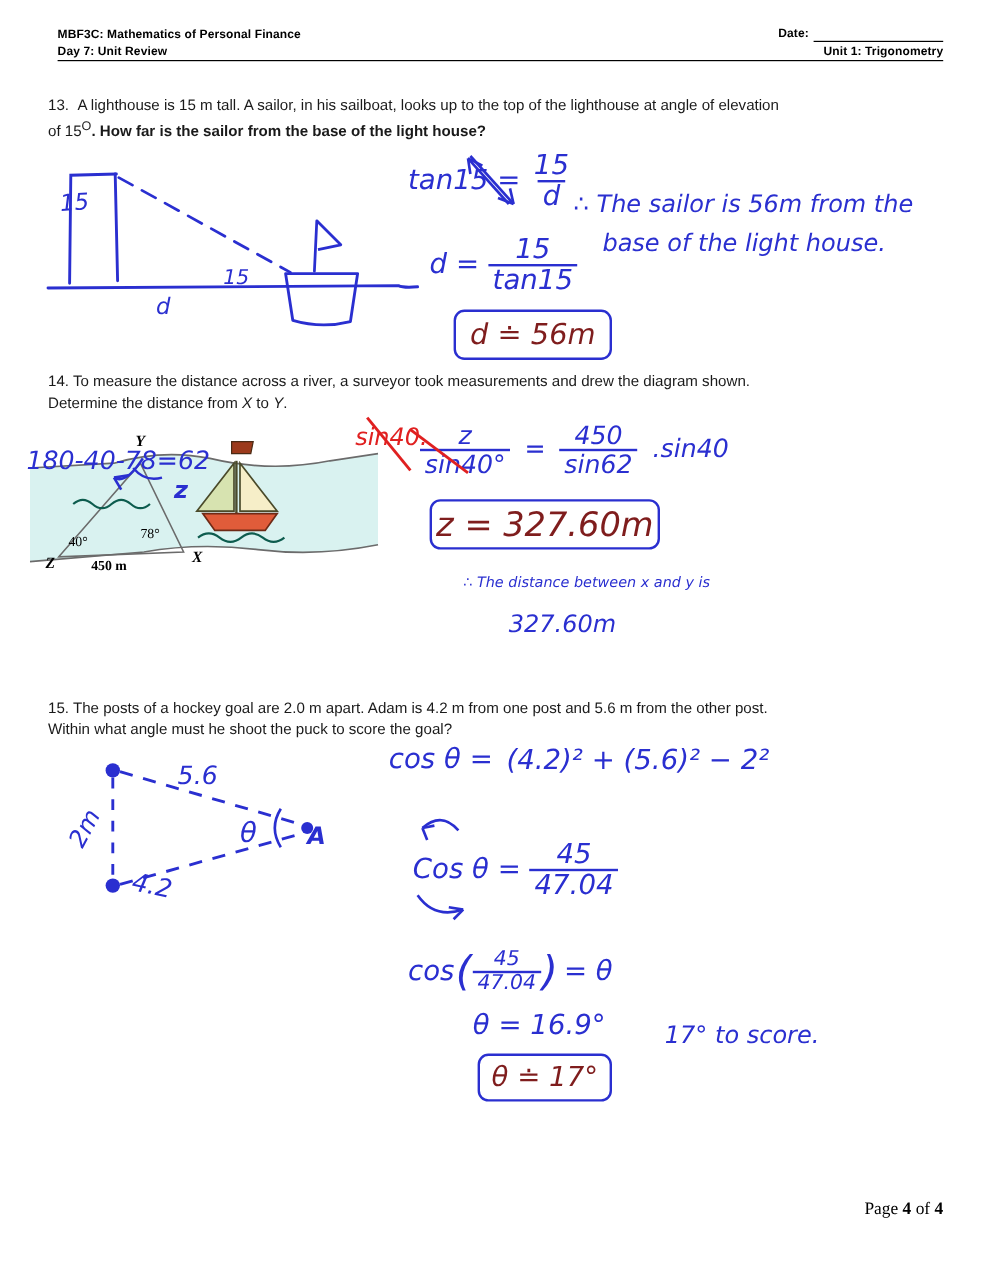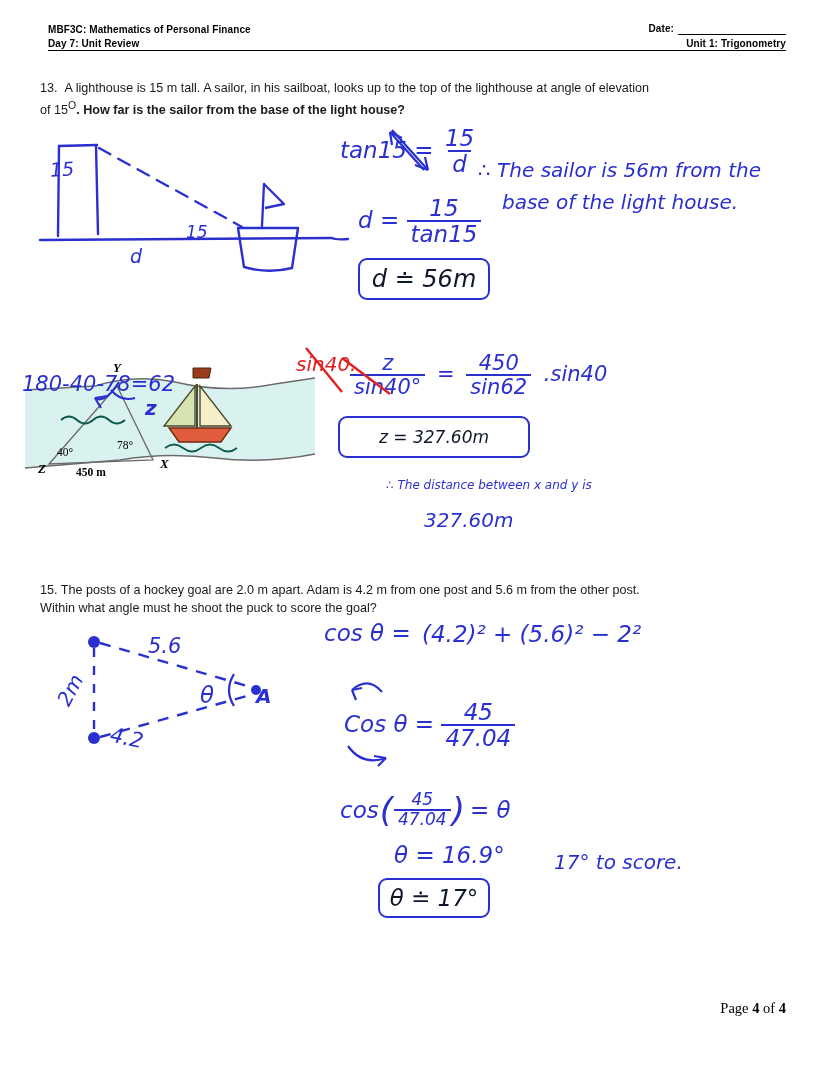--- a/index.html
+++ b/index.html
@@ -31,22 +31,22 @@
   .hw{position:absolute;color:#2a2fd0;font-family:"DejaVu Sans",sans-serif;
       font-style:italic;white-space:nowrap;}
   .hw.red{color:#e02020;}
 
   .frac{display:inline-flex;flex-direction:column;align-items:center;
         vertical-align:middle;line-height:1.05;}
   .frac .num{padding:0 4px;}
   .frac .den{padding:0 4px;border-top:2px solid currentColor;}
 
   .boxed{position:absolute;border:2.4px solid #2a2fd0;border-radius:9px;
-         color:#0f172a;font-family:"DejaVu Sans",sans-serif;font-style:italic;
-         display:flex;align-items:center;justify-content:center;white-space:nowrap;}
+         color:#7f1d1d;font-family:"DejaVu Sans",sans-serif;font-style:italic;
+         display:flex;align-items:center;justify-content:center;white-space:nowrap;margin-left:20px;}
 
   svg{position:absolute;overflow:visible;}
 
   
   .footer{position:absolute;right:42px;top:1000px;font-family:"Liberation Serif",serif;
           font-size:14.5px;}
   .footer b{font-weight:bold;}
 </style>
 </head>
 <body>
@@ -110,20 +110,25 @@
     <span>d =</span>
     <span class="frac">
       <span class="num">15</span>
       <span class="den">tan15</span>
     </span>
   </div>
   <div class="boxed" style="left:358px;top:258px;width:128px;height:38px;font-size:24px;">d ≐ 56m</div>
   <div class="hw" style="left:478px;top:158px;font-size:20px;">∴ The sailor is 56m from the</div>
   <div class="hw" style="left:502px;top:190px;font-size:20px;">base of the light house.</div>
 
+  <div class="q" id="q14">
+    <span>14.</span>
+    <span>To measure the distance across a river, a surveyor took measurements and drew the diagram shown.</span><br>
+    <span>Determine the distance from </span><span class="ital">X</span><span> to </span><span class="ital">Y</span><span>.</span>
+  </div>
 
   <svg width="290" height="128" style="left:25px;top:360px;">
     <path d="M0,30 L70,26 Q110,14 150,22 Q200,34 250,24 L290,18 L290,94 Q240,104 190,98 Q140,92 95,100 L0,108 Z" fill="#d9f2f0" stroke="none"></path>
     <path d="M0,30 L70,26 Q110,14 150,22 Q200,34 250,24 L290,18" stroke="#6b6b6b" stroke-width="1.4" fill="none"></path>
     <path d="M0,108 L95,100 Q140,92 190,98 Q240,104 290,94" stroke="#6b6b6b" stroke-width="1.4" fill="none"></path>
 
     <path d="M24,104 L92,26 L128,100 Z" stroke="#6b6b6b" stroke-width="1.3" fill="none"></path>
 
     <path d="M36,60 q8,-7 16,0 t16,0 t16,0 t16,0" stroke="#0d5c4e" stroke-width="1.8" fill="none"></path>
 
@@ -160,21 +165,21 @@
     <span class="frac">
       <span class="num">450</span>
       <span class="den">sin62</span>
     </span>
     <span style="padding-left:6px;">.sin40</span>
   </div>
   <svg width="120" height="50" style="left:290px;top:348px;">
     <path d="M16,0 L52,44" stroke="#e02020" stroke-width="2.4" fill="none"></path>
     <path d="M52,10 L100,46" stroke="#e02020" stroke-width="2.4" fill="none"></path>
   </svg>
-  <div class="boxed" style="left:338px;top:416px;width:188px;height:38px;font-size:17px;">z = 327.60m</div>
+  <div class="boxed" style="left:338px;top:416px;width:188px;height:38px;font-size:28px;">z = 327.60m</div>
   <div class="hw" style="left:386px;top:478px;font-size:12px;">∴ The distance between x and y is</div>
   <div class="hw" style="left:424px;top:508px;font-size:20px;">327.60m</div>
 
   <div class="q" id="q15">
     <span>15.</span>
     <span>The posts of a hockey goal are 2.0 m apart.  Adam is 4.2 m from one post and 5.6 m from the other post.</span><br>
     <span>Within what angle must he shoot the puck to score the goal?</span>
   </div>
 
   <svg width="230" height="130" style="left:58px;top:628px;">

